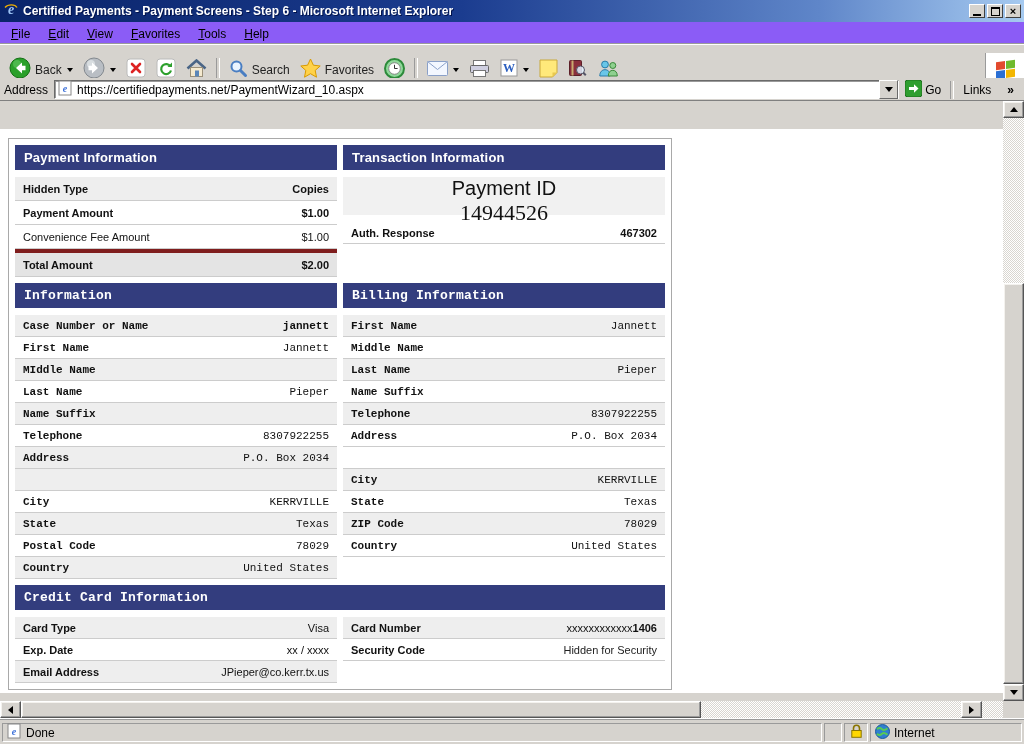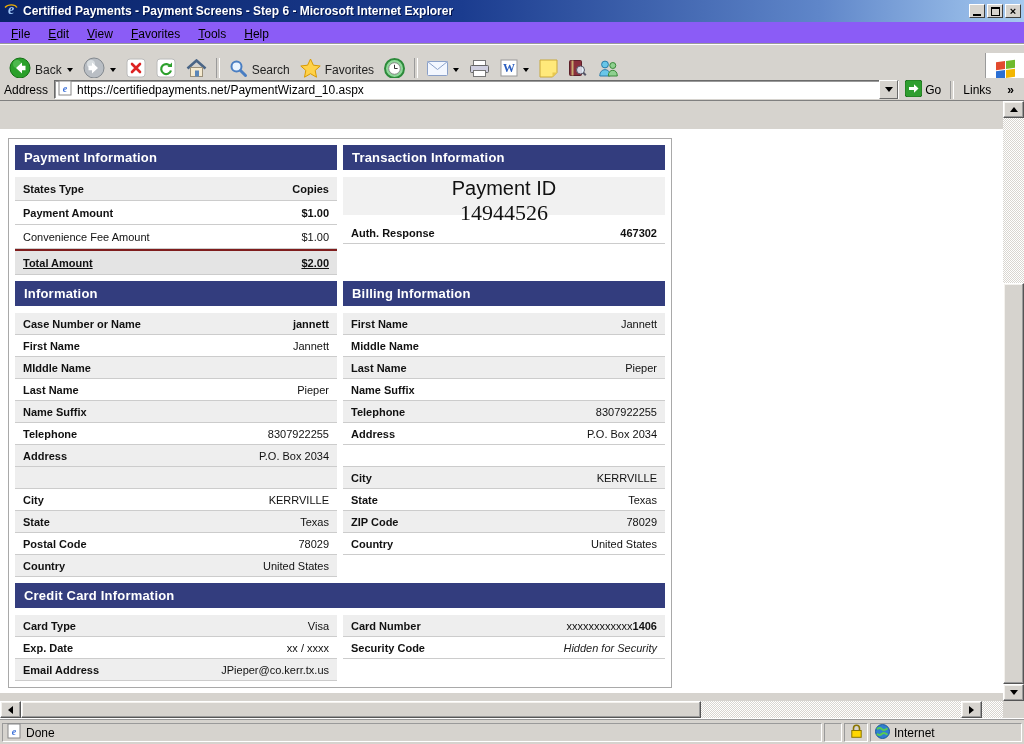--- a/index.html
+++ b/index.html
@@ -59,31 +59,31 @@
   .links{display:flex;align-items:center;gap:16px;font-size:12px;padding:0 8px 0 6px;}
 
   
   .content{position:absolute;left:0;top:101px;width:1003px;height:564px;background:#fff;overflow:hidden;margin-top:28px;}
   .card{position:absolute;left:8px;top:9px;width:664px;background:#fff;border:1px solid #a9a9a9;
     padding:6px;box-sizing:border-box;}
   .cols{display:flex;gap:6px;}
   .col{flex:1;min-width:0;}
   .sec-h{background:var(--header-bg,#333d7e);color:#fff;font-weight:bold;font-size:13px;
     height:25px;line-height:25px;padding-left:9px;margin-bottom:7px;letter-spacing:.2px;}
-  .mt6{margin-top:6px;}
+  .mt6{margin-top:6px;font-family:Liberation Mono, monospace;}
   .row{display:flex;justify-content:space-between;align-items:center;height:21px;
     padding:0 8px;border-bottom:1px solid #ccc;font-size:11px;color:#111;}
   .tbl23 .row{height:23px;}
   .row .lbl{font-weight:bold;white-space:nowrap;}
   .row.label-normal .lbl{font-weight:normal;}
   .row .val{white-space:nowrap;}
   .row .val.b, .row .val b{font-weight:bold;}
-  .row .val.i{font-style:italic;color:#222;}
+  .row .val.i{color:#222;}
   .row.shaded{background:var(--shaded-bg,#eee);}
-  .row.total{border-top:2px solid #7f1d1d;background:#e4e4e4;text-decoration:underline;}
+  .row.total{border-top:4px solid #7f1d1d;background:#e4e4e4;}
   .row.big{height:38px;font-size:20px;border-bottom:none;background:#f1f1f1;margin-bottom:7px;flex-direction:column;}
   .row.big .val{font-family:"Liberation Serif","DejaVu Serif",serif;font-size:22px;}
   .pagebtn{position:absolute;height:22px;background:var(--btn-bg,#dbdbf0);
     border:1px solid var(--btn-border,#44449a);color:var(--btn-text,#3a3a86);
     font-size:12px;font-family:inherit;text-align:center;line-height:20px;box-sizing:border-box;font-style:italic;}
   .btn-print{left:357px;top:579px;width:130px;}
   .btn-return{left:507px;top:579px;width:151px;}
 
   
   .checker{background-image:conic-gradient(#fff 25%,#d9d6d0 0 50%,#fff 0 75%,#d9d6d0 0);
@@ -288,21 +288,21 @@
   </div>
 
   <div class="content">
     <div class="card">
 
       <div class="cols">
         <div class="col">
           <div class="sec-h">Payment Information</div>
           <div class="tbl23">
               <div class="row shaded">
-                <span class="lbl">States Type</span>
+                <span class="lbl">Hidden Type</span>
                 <span class="val b">Copies</span>
               </div>
               <div class="row">
                 <span class="lbl">Payment Amount</span>
                 <span class="val b">$1.00</span>
               </div>
               <div class="row label-normal">
                 <span class="lbl">Convenience Fee Amount</span>
                 <span class="val">$1.00</span>
               </div>

